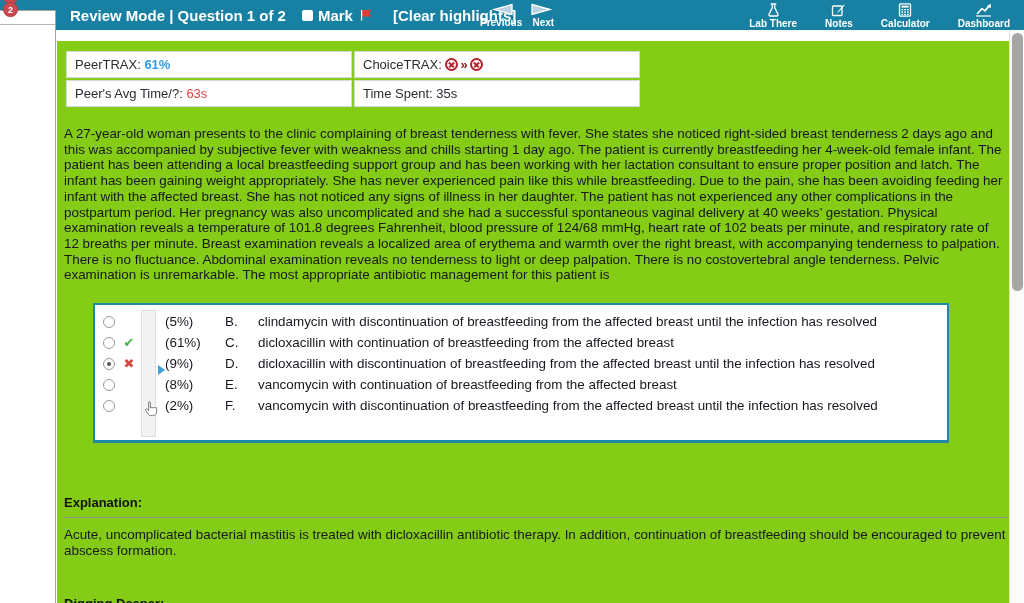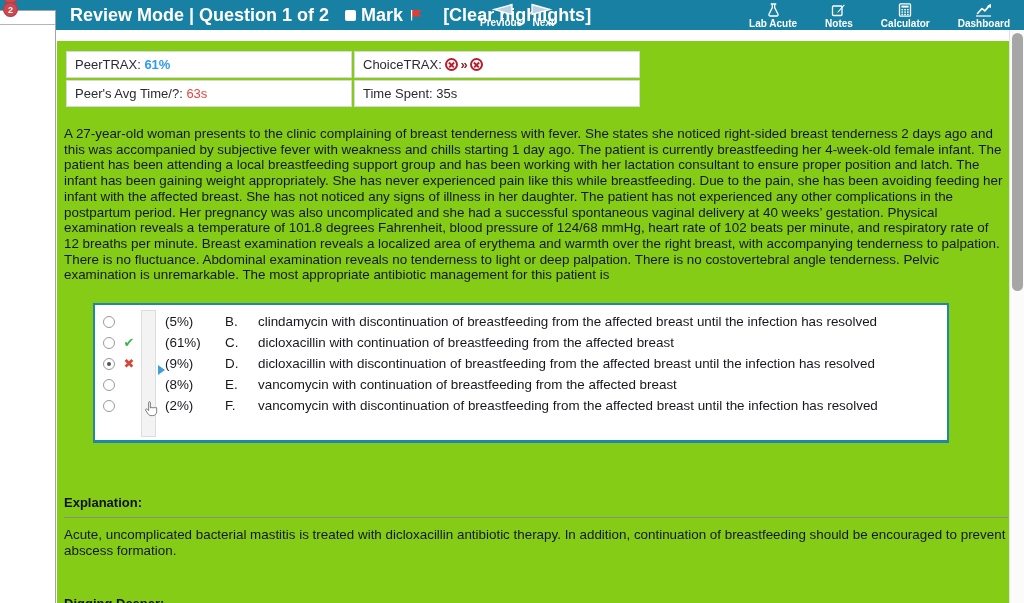--- a/index.html
+++ b/index.html
@@ -7,21 +7,21 @@
   #app {
     position:relative; width:1024px; height:603px; background:#fff; overflow:hidden;
     font-family:"Liberation Sans","DejaVu Sans",sans-serif; color:#17171f;
   }
 
   
   .topbar {
     position:absolute; left:0; top:0; width:1024px; height:30px;
     background:var(--accent,#1880a2); color:#fff; z-index:3;
   }
-  .topbar-left { position:absolute; left:70px; top:0; height:30px; display:flex; align-items:center; font-size:18px; font-weight:bold; }
+  .topbar-left { position:absolute; left:70px; top:0; height:30px; display:flex; align-items:center; font-size:15px; font-weight:bold; }
   .mark-box { width:11px; height:11px; background:#fff; border-radius:2px; margin-left:16px; display:inline-block; cursor:pointer; }
   .mark-label { margin-left:5px; }
   .flag { margin-left:6px; display:inline-flex; }
   .clear-hl { margin-left:20px; cursor:pointer; }
 
   .nav-group { position:absolute; left:480px; top:2px; display:flex; gap:8px; }
   .nav-btn, .tool-btn { display:flex; flex-direction:column; align-items:center; font-size:10px; font-weight:bold; cursor:pointer; color:#fff; }
   .nav-btn svg, .tool-btn svg { display:block; }
   .nav-btn span, .tool-btn span { margin-top:1px; white-space:nowrap; }
   .tools-group { position:absolute; right:14px; top:2px; display:flex; gap:28px; }
@@ -126,21 +126,21 @@
       </div>
     </div>
 
     <div class="tools-group">
       <div class="tool-btn">
         <span>
           <svg width="15" height="14" viewBox="0 0 15 14">
               <path d="M5.2 1 h4.6 M6.3 1 v3.6 L3 11.3 a1.2 1.2 0 0 0 1.1 1.7 h6.8 a1.2 1.2 0 0 0 1.1-1.7 L8.7 4.6 V1" fill="none" stroke="#ffffff" stroke-width="1.3" stroke-linecap="round" stroke-linejoin="round"></path>
             </svg>
         </span>
-        <span>Lab Acute</span>
+        <span>Lab There</span>
       </div>
       <div class="tool-btn">
         <span>
           <svg width="15" height="14" viewBox="0 0 15 14">
               <rect x="1.5" y="3" width="9.5" height="9.5" rx="1" fill="none" stroke="#ffffff" stroke-width="1.3"></rect>
               <path d="M13 1.5 L7 8.2 l-1 1.6 1.7-.9 6-6.6 z" fill="#ffffff"></path>
             </svg>
         </span>
         <span>Notes</span>
       </div>

